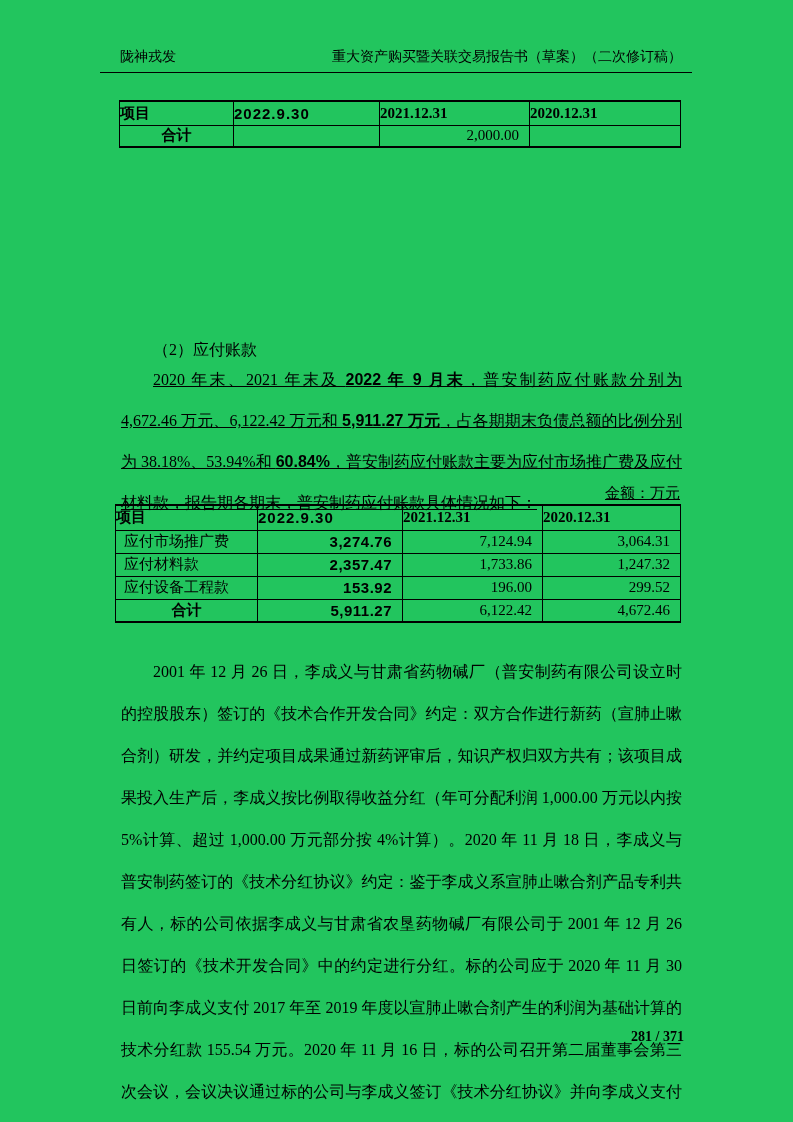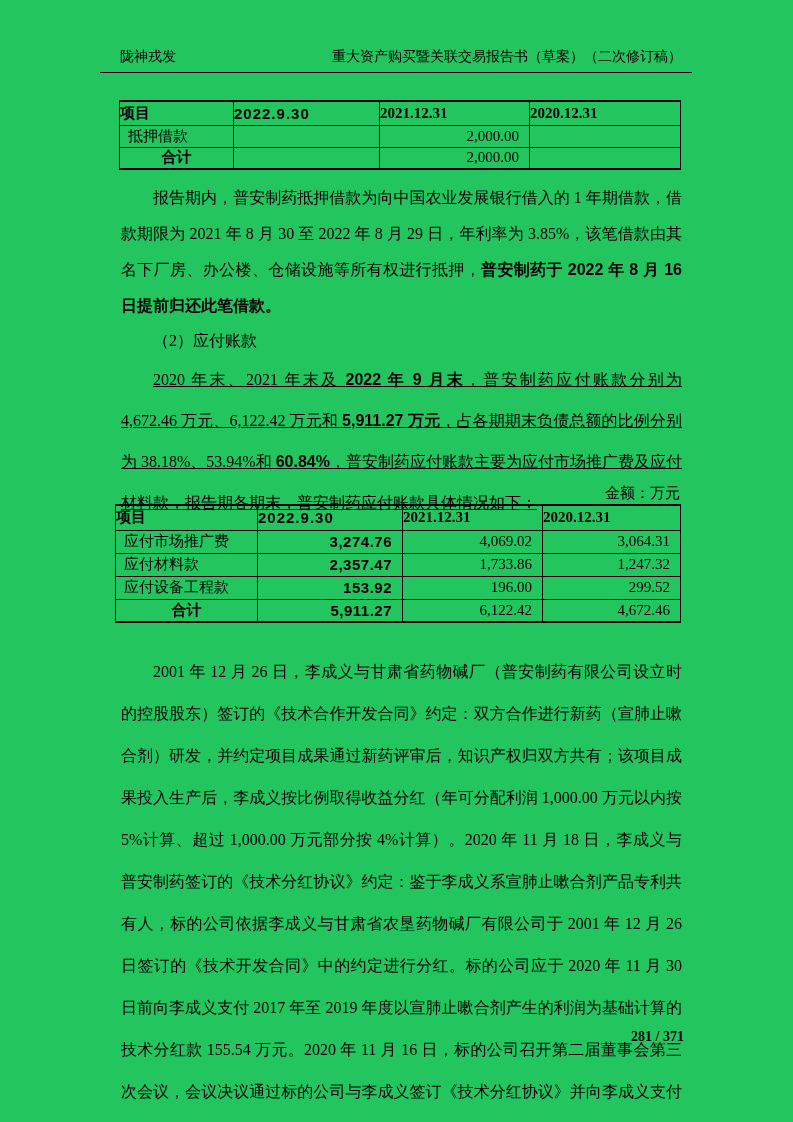--- a/index.html
+++ b/index.html
@@ -52,25 +52,25 @@
   #table2 { left:115px; top:504px; width:565px; }
   #table2 th { height:25px; }
   #table2 td { height:23px; }
 
   
   .para {
     position:absolute; left:121px; width:561px;
     font-size:16px; text-align:justify; text-indent:32px;
   }
   #para1 { top:180px; line-height:36px; }
-  #section-heading { top:330px; line-height:22px; }
+  #section-heading { top:339px; line-height:22px; }
   #para2 { top:359px; line-height:41px;text-decoration:underline; }
   #unit-label {
     position:absolute; left:121px; top:484px; width:559px;
-    text-align:right; font-size:15px; line-height:18px;
+    text-align:right; font-size:15px; line-height:18px;text-decoration:underline;
   }
   #para3 { top:651px; line-height:42px; }
   #footer {
     position:absolute; left:123px; top:1028px; width:561px;
     text-align:right; font-weight:bold; font-size:14px; line-height:18px;
   }
 </style>
 </head>
 <body>
 
@@ -91,35 +91,28 @@
   <thead>
         <tr>
           <th>项目</th>
           <th class="hei-cell">2022.9.30</th>
           <th>2021.12.31</th>
           <th>2020.12.31</th>
         </tr>
       </thead>
       <tbody>
         <tr>
-          <td class="c-label">抵押借款</td>
-          <td></td>
-          <td class="c-num">2,000.00</td>
-          <td></td>
-        </tr>
-        <tr>
           <td class="c-total">合计</td>
           <td></td>
           <td class="c-num">2,000.00</td>
           <td></td>
         </tr>
       </tbody>
     </table>
 
-  <p id="para1" class="para"><span>报告期内，普安制药抵押借款为向中国农业发展银行借入的 1 年期借款，借款期限为 2021 年 8 月 30 至 2022 年 8 月 29 日，年利率为 3.85%，该笔借款由其名下厂房、办公楼、仓储设施等所有权进行抵押，</span><span class="hei">普安制药于 2022 年 8 月 16 日提前归还此笔借款。</span></p>
 
   <p id="section-heading" class="para">（2）应付账款</p>
 
   <p id="para2" class="para"><span>2020 年末、2021 年末及 </span><span class="hei">2022 年 9 月末</span><span>，普安制药应付账款分别为 4,672.46 万元、6,122.42 万元和 </span><span class="hei">5,911.27 万元</span><span>，占各期期末负债总额的比例分别为 38.18%、53.94%和 </span><span class="hei">60.84%</span><span>，普安制药应付账款主要为应付市场推广费及应付材料款，报告期各期末，普安制药应付账款具体情况如下：</span></p>
 
   <div id="unit-label">金额：万元</div>
 
   <table id="table2" class="doc-table">
     <colgroup>
       <col style="width:142px">
@@ -132,21 +125,21 @@
           <th>项目</th>
           <th class="hei-cell">2022.9.30</th>
           <th>2021.12.31</th>
           <th>2020.12.31</th>
         </tr>
       </thead>
       <tbody>
         <tr>
           <td class="c-label">应付市场推广费</td>
           <td class="c-num c-hei">3,274.76</td>
-          <td class="c-num">4,069.02</td>
+          <td class="c-num">7,124.94</td>
           <td class="c-num">3,064.31</td>
         </tr>
         <tr>
           <td class="c-label">应付材料款</td>
           <td class="c-num c-hei">2,357.47</td>
           <td class="c-num">1,733.86</td>
           <td class="c-num">1,247.32</td>
         </tr>
         <tr>
           <td class="c-label">应付设备工程款</td>

